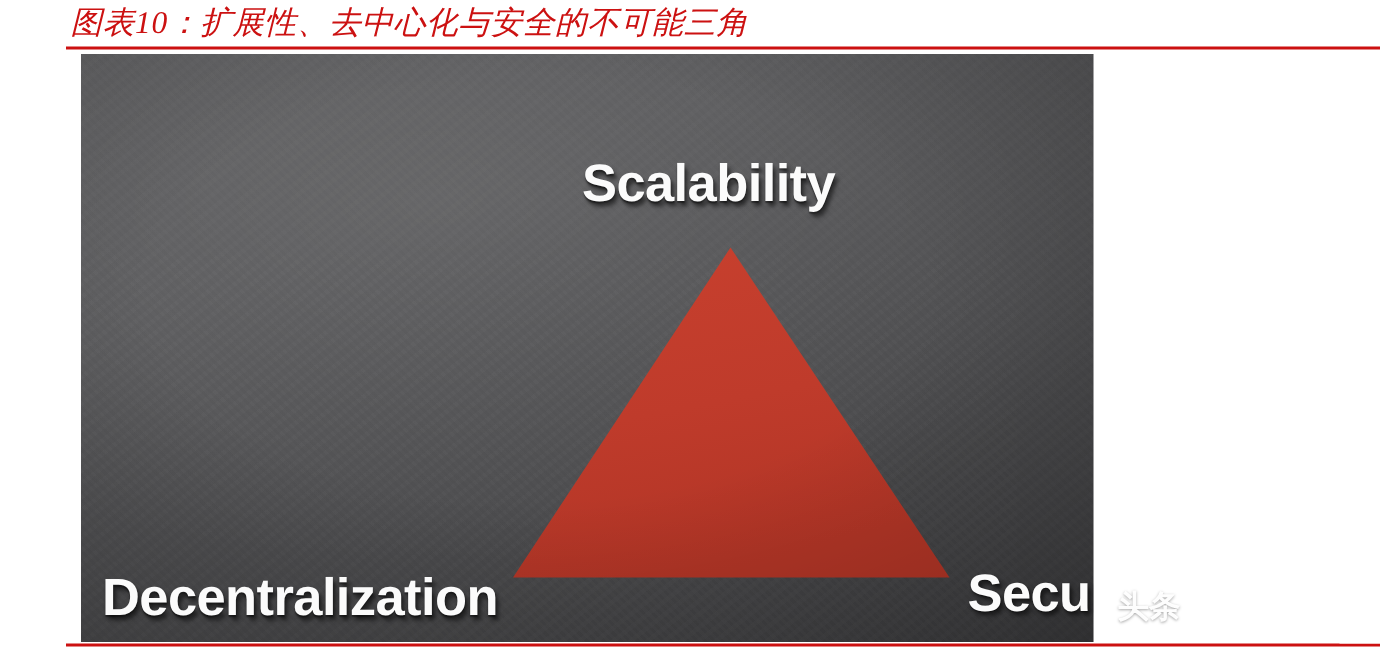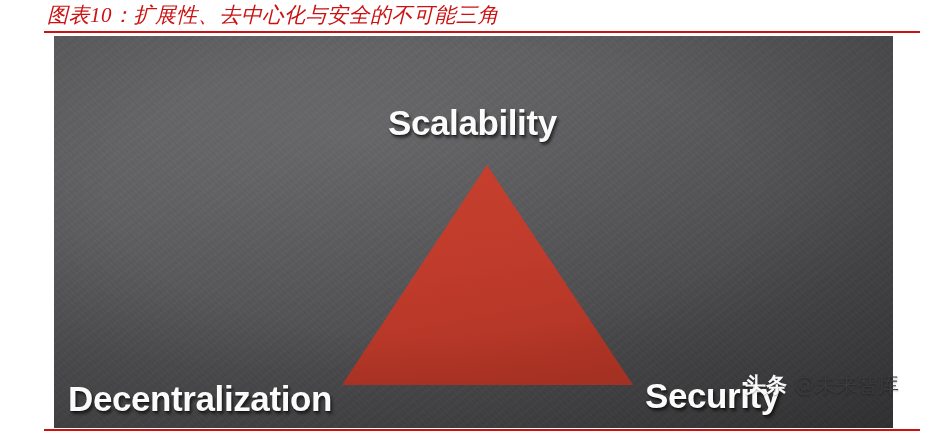--- a/index.html
+++ b/index.html
@@ -53,21 +53,21 @@
     width: 876px;
     height: 2px;
     background: #cc1111;
   }
 
   
   .photo {
     position: absolute;
     left: 54px;
     top: 36px;
-    width: 839px;
+    width: 675px;
     height: 392px;
     overflow: hidden;
     background:
       radial-gradient(ellipse 120% 100% at 35% 25%, rgba(255,255,255,0.085) 0%, rgba(255,255,255,0.0) 62%),
       linear-gradient(160deg, #5e5e60 0%, #58585a 30%, #4c4c4e 62%, #3c3c3e 100%);
   }
   
   .photo-texture {
     position: absolute;
     inset: 0;
@@ -121,21 +121,21 @@
     left: 591px;
     top: 340px;
     font-size: 35px;
     letter-spacing: -0.4px;
   }
 
   
   .watermark {
     position: absolute;
     left: 745px;
-    top: 373px;
+    top: 392px;
     display: flex;
     align-items: flex-start;
     gap: 7px;
     font-family: "DejaVu Sans", "Liberation Sans", sans-serif;
     font-size: 21px;
     line-height: 25px;
     color: rgba(255,255,255,0.93);
     white-space: nowrap;
     text-shadow: 0 1px 2px rgba(0,0,0,0.35);
     z-index: 5;
@@ -190,18 +190,17 @@
     <div class="vlabel label-scalability">Scalability</div>
 
     <div class="vlabel label-security">Security</div>
 
     <div class="vlabel label-decentralization">Decentralization</div>
   </div>
 
   <div class="wm-mask"></div>
   <div class="watermark">
     <span class="wm-logo">头条</span>
-    <span class="wm-handle">@未来智库</span>
   </div>
 
   <div class="rule-bottom"></div>
 
 </div>
 
 </body></html>

